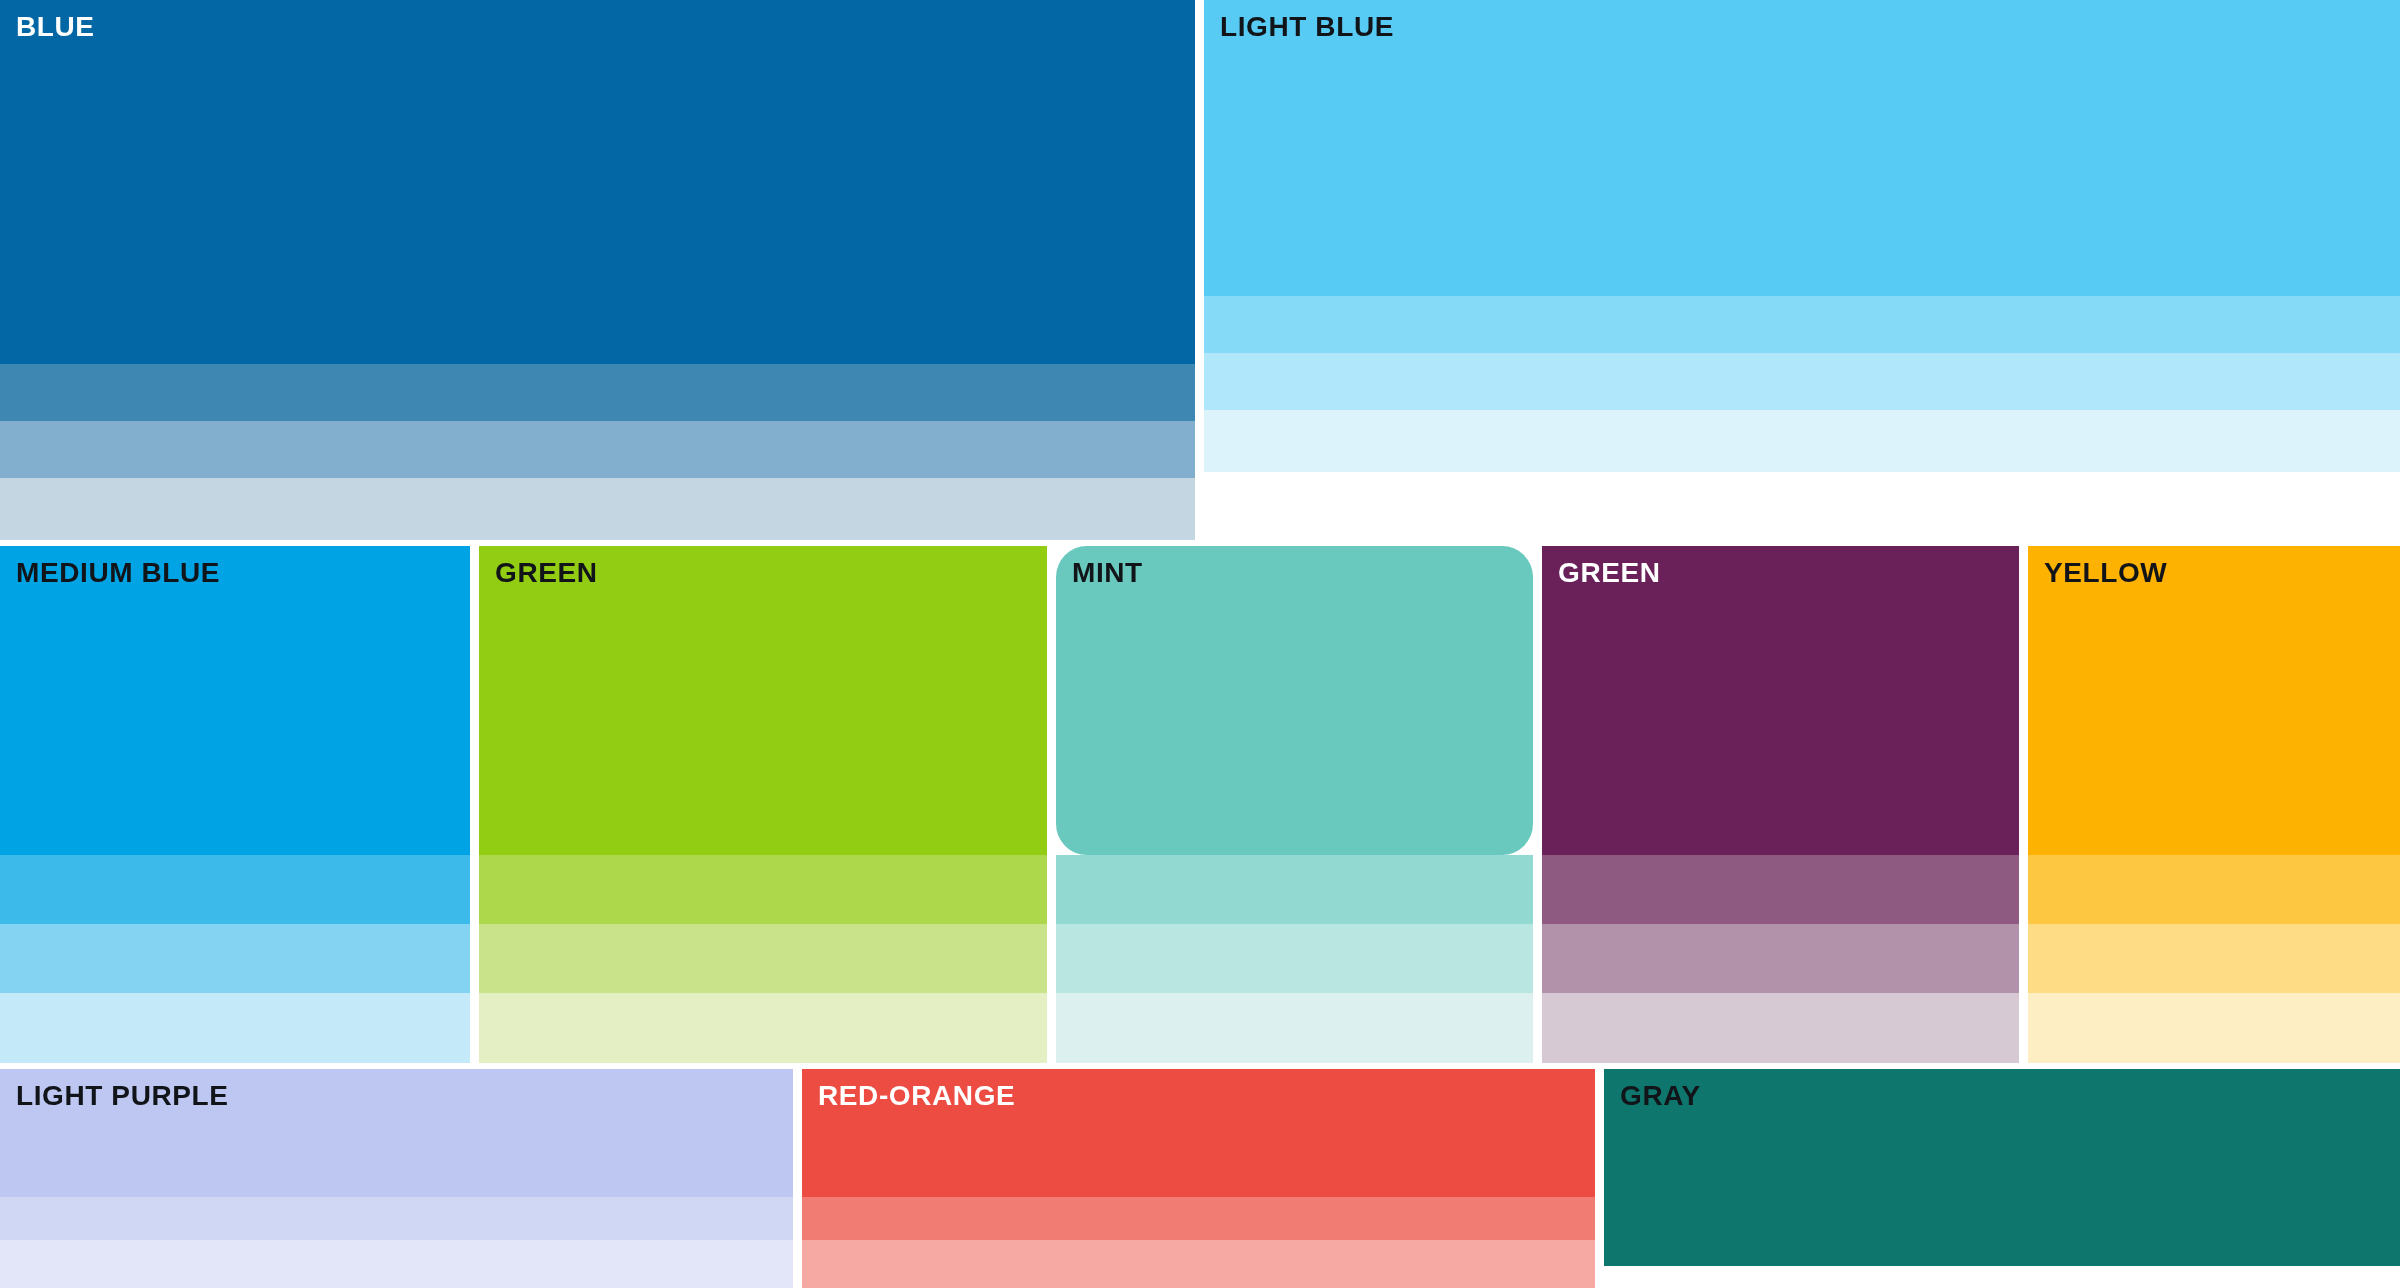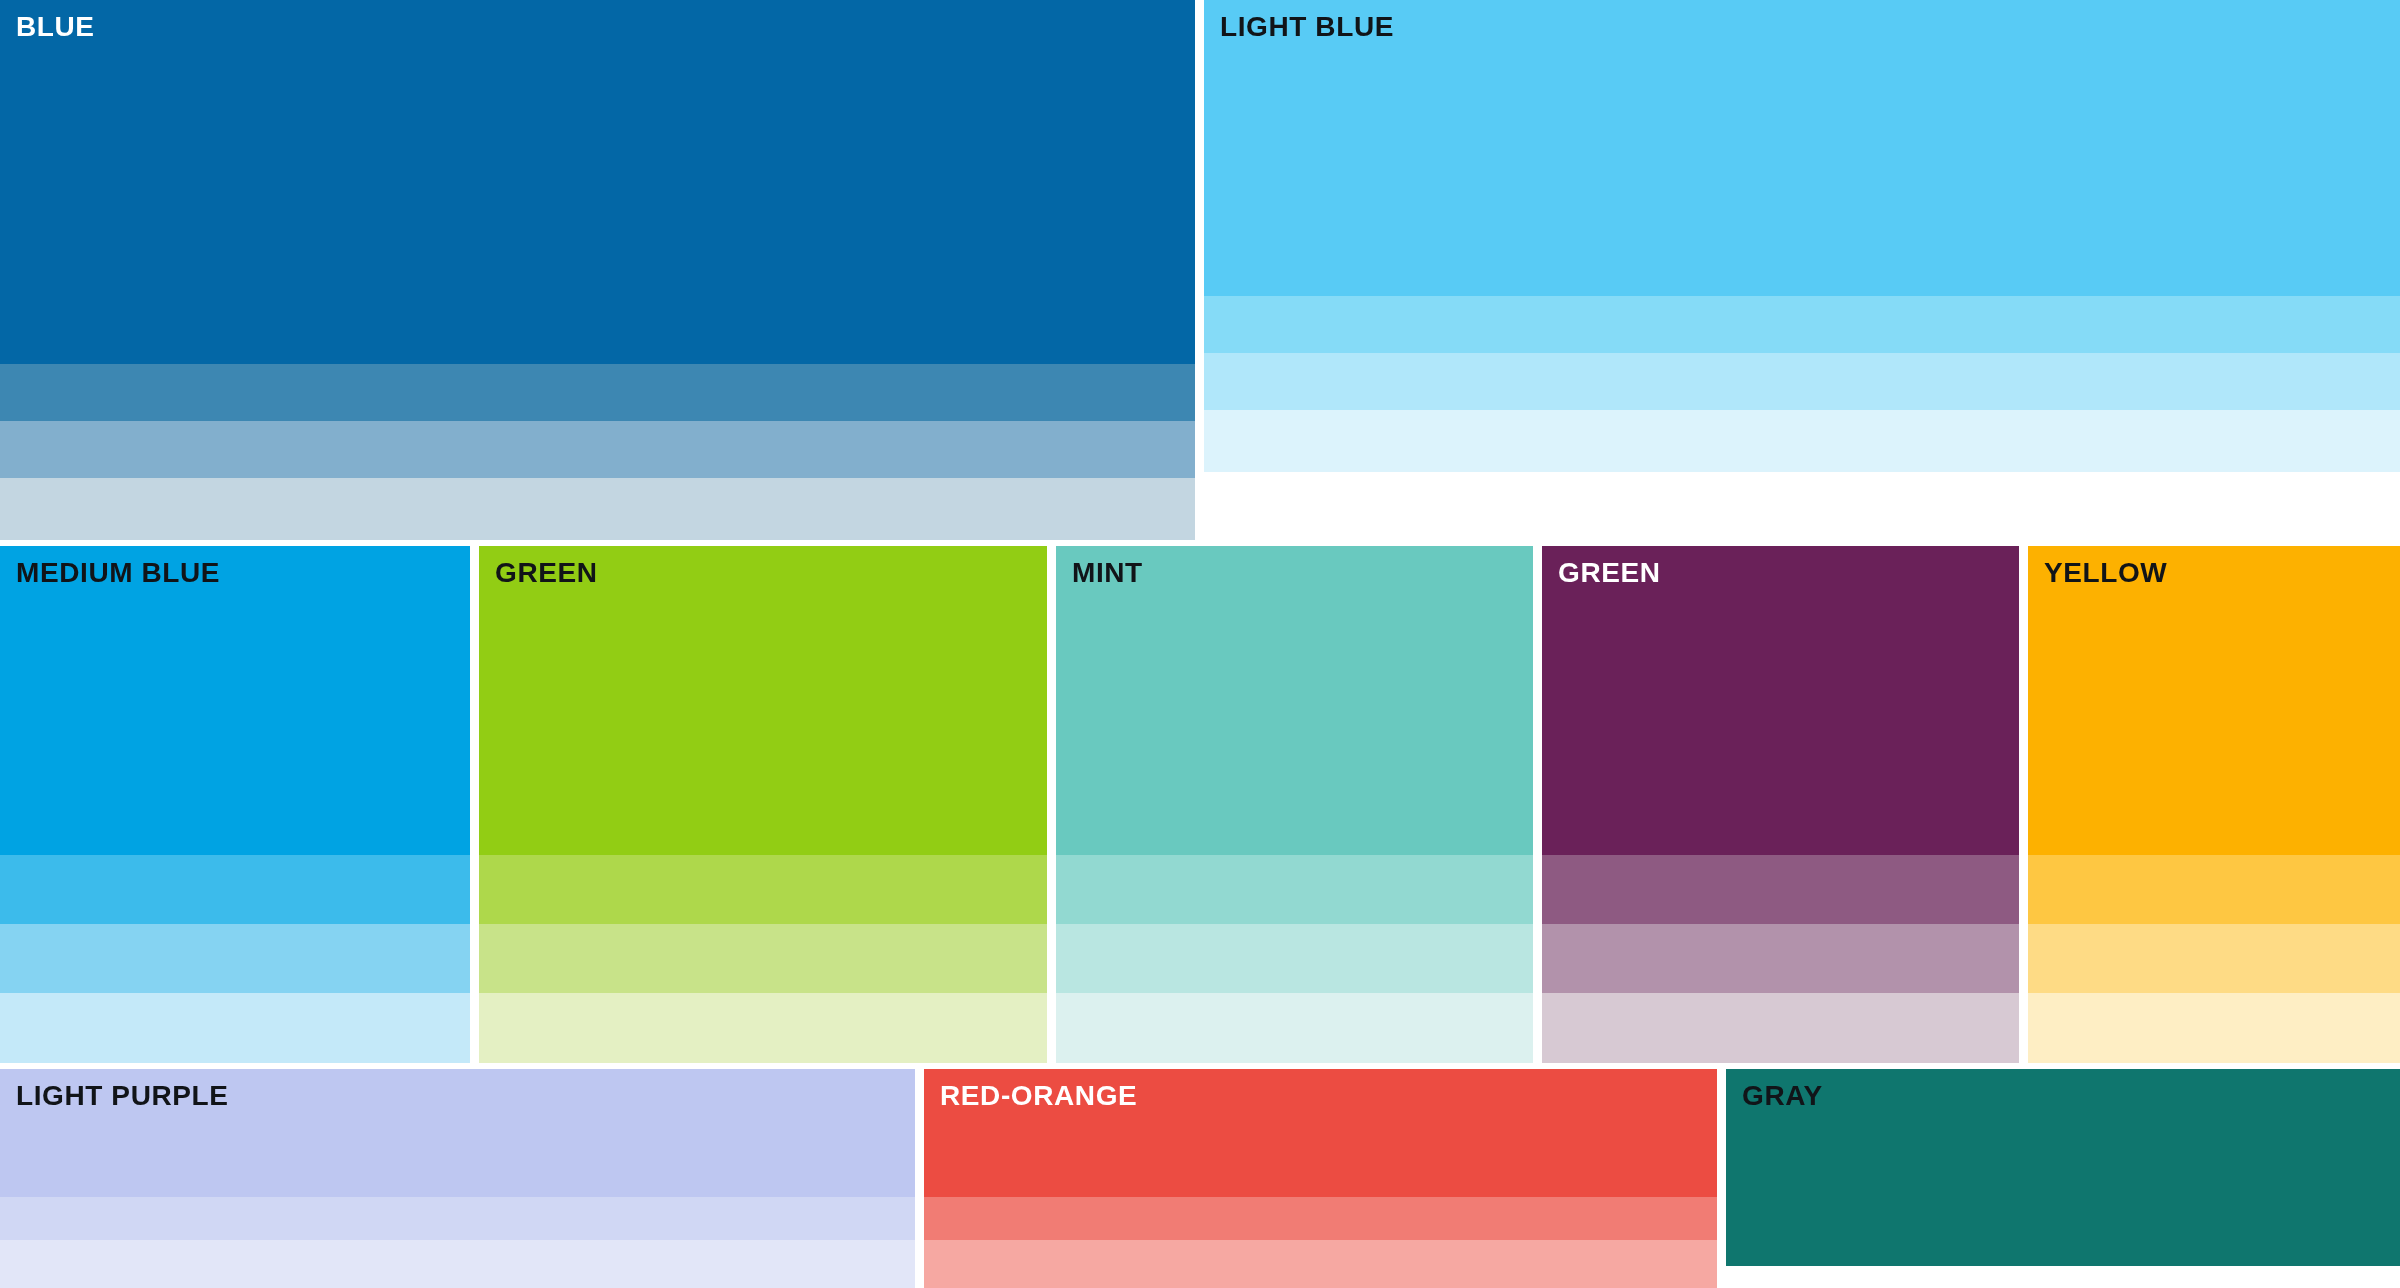--- a/index.html
+++ b/index.html
@@ -91,21 +91,21 @@
       </div>
       <div class="swatch" style="width: 568px; justify-content: space-between;">
         <div class="shade-main" style="background: rgb(146, 205, 20); height: 309px;">
           <span class="swatch-label label-dark">GREEN</span>
         </div>
         <div class="shade-tint" style="background: rgb(174, 216, 75); height: 69px;"></div>
         <div class="shade-tint" style="background: rgb(200, 227, 137); height: 69px;"></div>
         <div class="shade-tint" style="background: rgb(228, 240, 195); height: 70px;"></div>
       </div>
       <div class="swatch" style="width: 477px;">
-        <div class="shade-main" style="background: rgb(105, 201, 191); height: 309px;">
+        <div class="shade-main" style="background: rgb(105, 201, 191); height: 309px; border-radius: 31px;">
           <span class="swatch-label label-dark">MINT</span>
         </div>
         <div class="shade-tint" style="background: rgb(146, 217, 209); height: 69px;"></div>
         <div class="shade-tint" style="background: rgb(185, 230, 225); height: 69px;"></div>
         <div class="shade-tint" style="background: rgb(220, 241, 239); height: 70px;"></div>
       </div>
       <div class="swatch" style="width: 477px;">
         <div class="shade-main" style="background: rgb(106, 33, 89); height: 309px;">
           <span class="swatch-label label-light">GREEN</span>
         </div>
@@ -116,21 +116,21 @@
       <div class="swatch" style="width: 462px; justify-content: flex-end;">
         <div class="shade-main" style="background: rgb(253, 177, 0); height: 309px;">
           <span class="swatch-label label-dark">YELLOW</span>
         </div>
         <div class="shade-tint" style="background: rgb(254, 199, 66); height: 69px;"></div>
         <div class="shade-tint" style="background: rgb(254, 219, 133); height: 69px;"></div>
         <div class="shade-tint" style="background: rgb(254, 238, 196); height: 70px;"></div>
       </div>
     </div>
   <div class="row" id="row-3" style="height: 219px;">
-      <div class="swatch" style="width: 915px;">
+      <div class="swatch" style="width: 793px;">
         <div class="shade-main" style="background: rgb(190, 199, 241); height: 128px;">
           <span class="swatch-label label-dark">LIGHT PURPLE</span>
         </div>
         <div class="shade-tint" style="background: rgb(208, 215, 244); height: 43px;"></div>
         <div class="shade-tint" style="background: rgb(226, 230, 248); height: 48px;"></div>
       </div>
       <div class="swatch" style="width: 793px;">
         <div class="shade-main" style="background: rgb(236, 76, 66); height: 128px;">
           <span class="swatch-label label-light">RED-ORANGE</span>
         </div>

